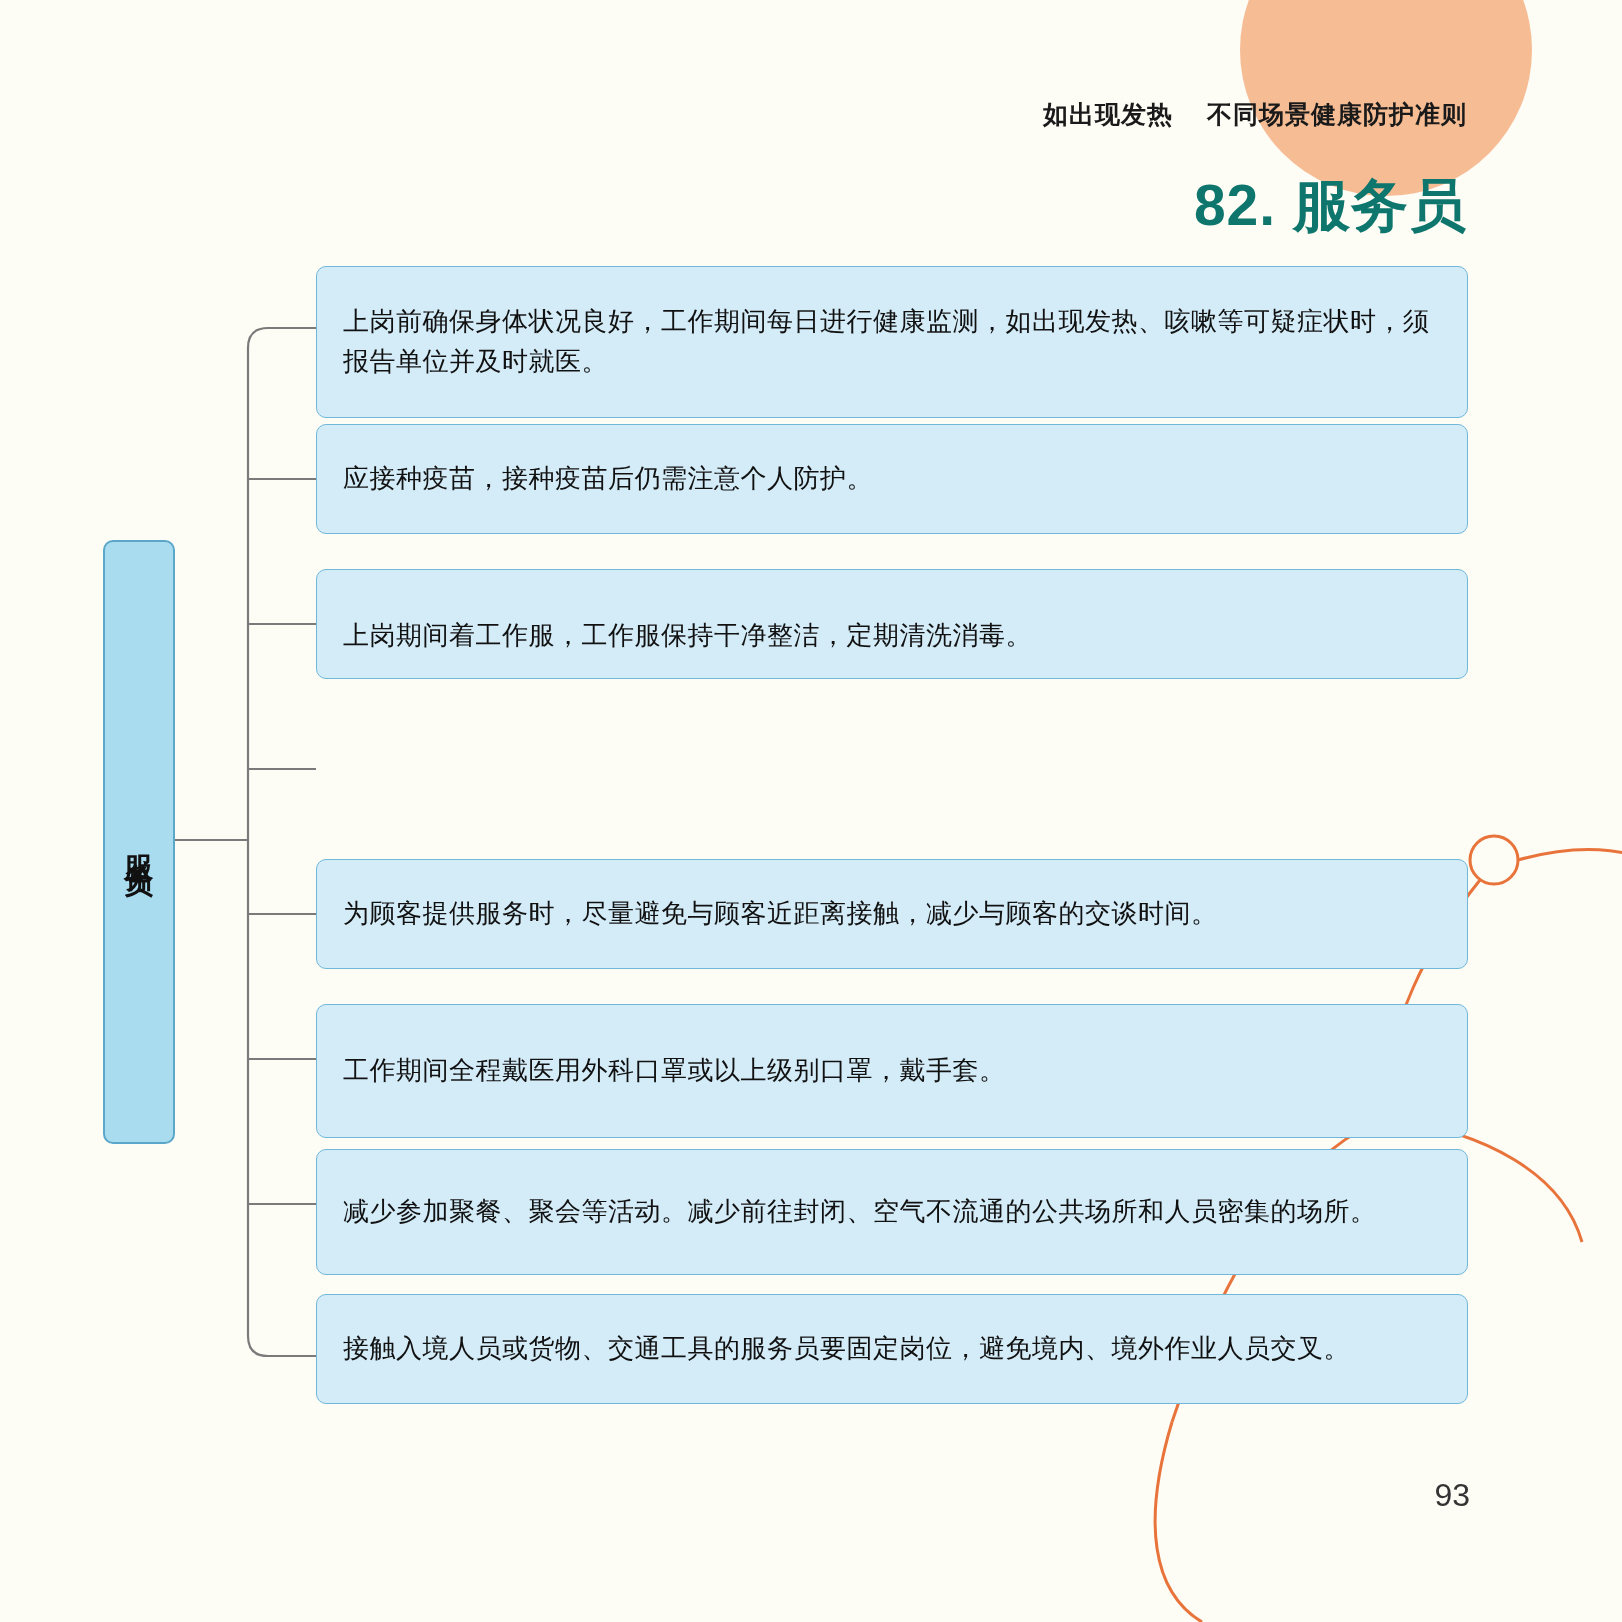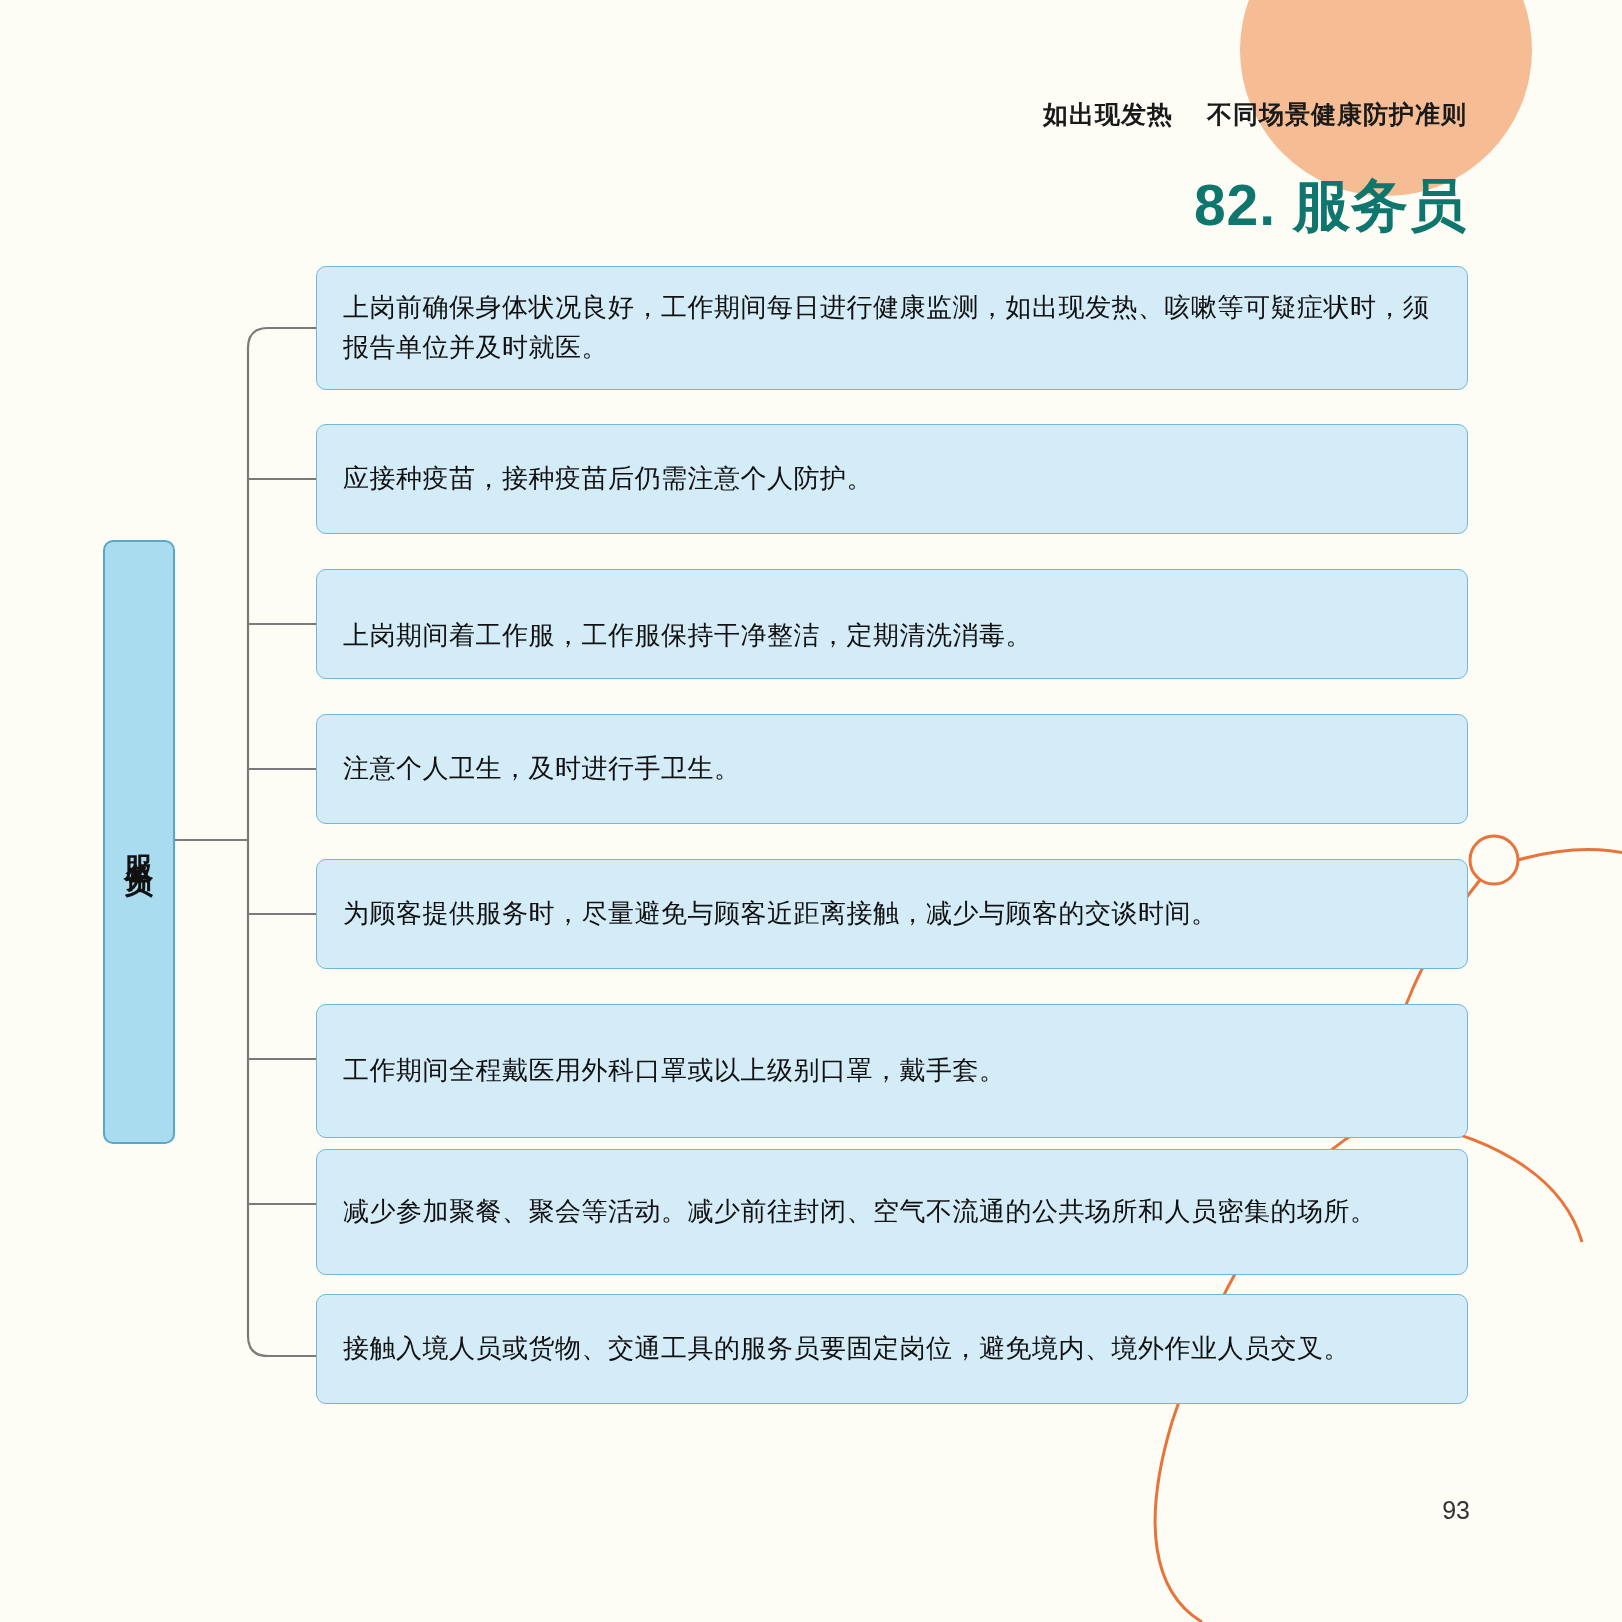--- a/index.html
+++ b/index.html
@@ -113,22 +113,22 @@
   .item-text {
     font-size: 26px;
     line-height: 1.52;
     color: #111;
     letter-spacing: 0.5px;
   }
 
   .page-number {
     position: absolute;
     right: 152px;
-    bottom: 97px;
-    font-size: 25px;
+    bottom: 108px;
+    font-size: 32px;
     color: #333;
   }
 </style>
 </head>
 <body>
 
 <div class="deco-circle-top"></div>
 
 <svg class="deco-swirl" viewBox="0 0 560 820" preserveAspectRatio="none">
   <circle cx="432" cy="58" r="24" fill="none" stroke="#e8743b" stroke-width="3"></circle>
@@ -160,35 +160,32 @@
     <path d="M248 507 H 316" fill="none" stroke="#7a7a7a" stroke-width="2.2"></path>
     <path d="M248 652 H 316" fill="none" stroke="#7a7a7a" stroke-width="2.2"></path>
     <path d="M248 797 H 316" fill="none" stroke="#7a7a7a" stroke-width="2.2"></path>
     <path d="M248 942 H 316" fill="none" stroke="#7a7a7a" stroke-width="2.2"></path>
   </svg>
 
   <div class="root-node">
     <div class="root-label">服务员</div>
   </div>
 
-  <div class="item" style="top:4px; height:124px;">
+  <div class="item" style="top:4px; height:152px;">
     <div class="item-text">上岗前确保身体状况良好，工作期间每日进行健康监测，如出现发热、咳嗽等可疑症状时，须报告单位并及时就医。</div>
   </div>
 
   <div class="item" style="top:162px; height:110px;">
     <div class="item-text">应接种疫苗，接种疫苗后仍需注意个人防护。</div>
   </div>
 
   <div class="item" style="top:307px; height:110px;align-items:flex-end;">
     <div class="item-text">上岗期间着工作服，工作服保持干净整洁，定期清洗消毒。</div>
   </div>
 
-  <div class="item" style="top:452px; height:110px;">
-    <div class="item-text">注意个人卫生，及时进行手卫生。</div>
-  </div>
 
   <div class="item" style="top:597px; height:110px;">
     <div class="item-text">为顾客提供服务时，尽量避免与顾客近距离接触，减少与顾客的交谈时间。</div>
   </div>
 
   <div class="item" style="top:742px; height:134px;">
     <div class="item-text">工作期间全程戴医用外科口罩或以上级别口罩，戴手套。</div>
   </div>
 
   <div class="item" style="top:887px; height:126px;">

